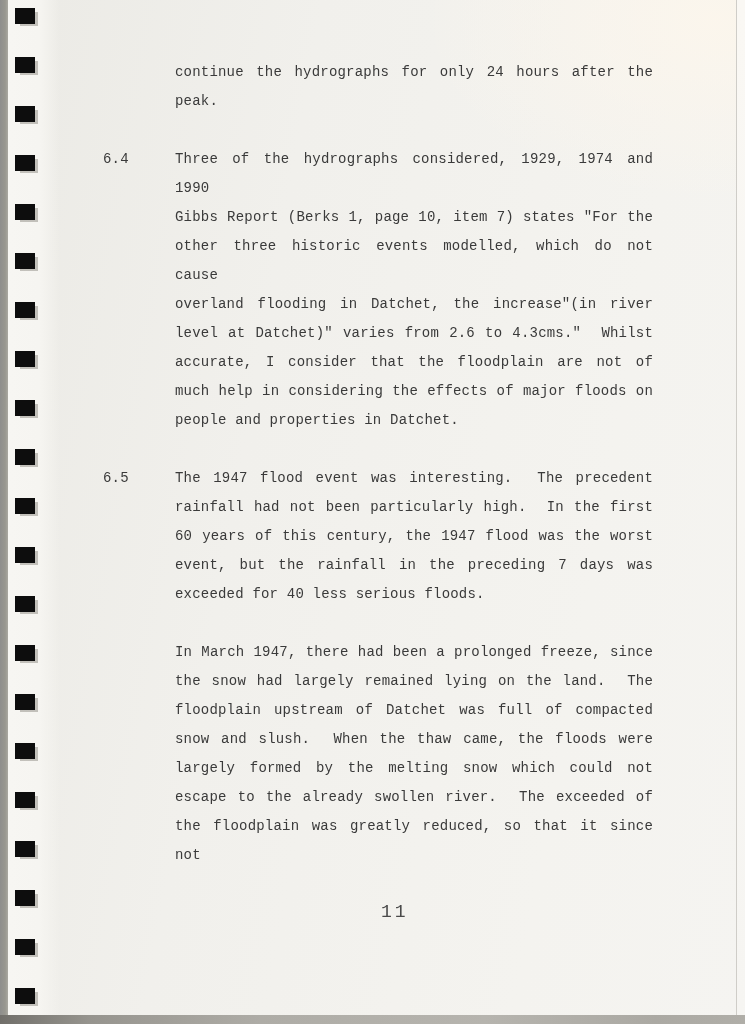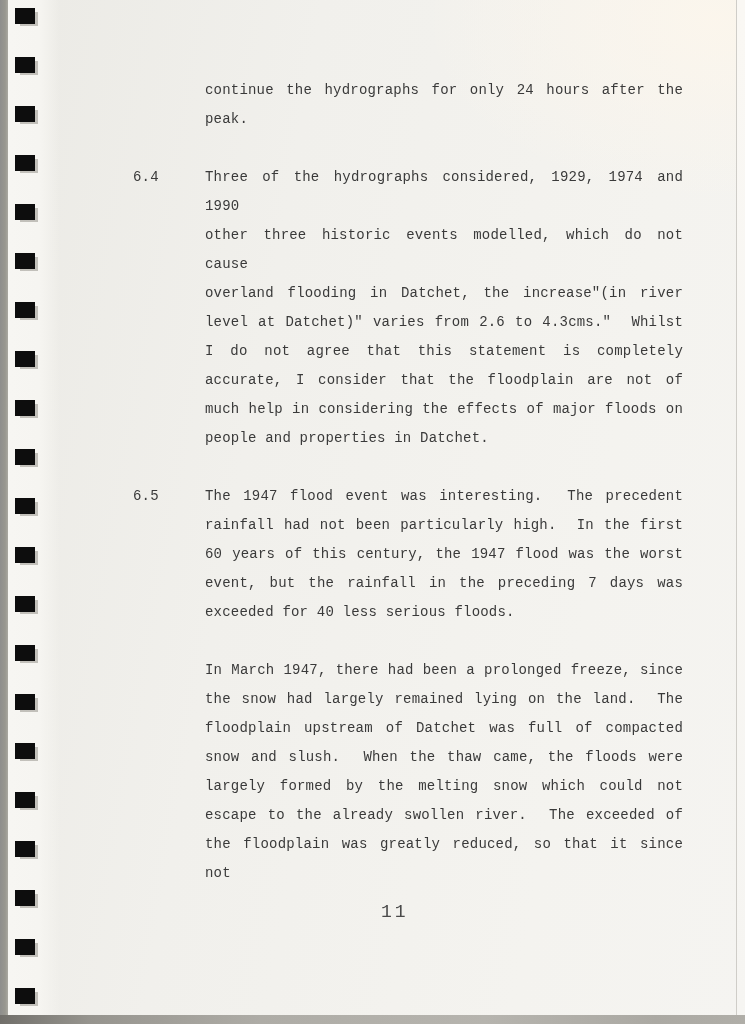--- a/index.html
+++ b/index.html
@@ -48,27 +48,26 @@
   }
   
   .scan-bottom-edge {
     position: absolute;
     left: 0; bottom: 0;
     width: 100%; height: 9px;
     background: linear-gradient(to right, #716f6a 0%, #96948e 12%, #aeaca6 35%, #b6b4ae 65%, #aba9a3 88%, #b0aea8 100%);
   }
   .content {
     position: absolute;
-    left: 103px; top: 76px;
+    left: 103px; top: 58px;
     width: 552px;
     font-size: 14px;
     line-height: 29px;
     color: #3a3a3a;
     letter-spacing: 0.2px;
-    margin-left: 30px;
   }
   .para {
     display: flex;
     margin: 0 0 29px 0;
   }
   .para .num {
     flex: none;
     width: 72px;
     white-space: pre;
   }
@@ -130,24 +129,24 @@
         <div class="num"></div>
         <div class="lines">
           <div class="line">continue the hydrographs for only 24 hours after the</div>
           <div class="line align-left">peak.</div>
         </div>
       </div>
       <div class="para">
         <div class="num">6.4</div>
         <div class="lines">
           <div class="line">Three of the hydrographs considered, 1929, 1974 and 1990</div>
+          <div class="line">Gibbs Report (Berks 1, page 10, item 7) states "For the</div>
           <div class="line">other three historic events modelled, which do not cause</div>
           <div class="line">overland flooding in Datchet, the increase"(in river</div>
           <div class="line">level at Datchet)" varies from 2.6 to 4.3cms."  Whilst</div>
-          <div class="line">I do not agree that this statement is completely</div>
           <div class="line">accurate, I consider that the floodplain are not of</div>
           <div class="line">much help in considering the effects of major floods on</div>
           <div class="line align-left">people and properties in Datchet.</div>
         </div>
       </div>
       <div class="para">
         <div class="num">6.5</div>
         <div class="lines">
           <div class="line">The 1947 flood event was interesting.  The precedent</div>
           <div class="line">rainfall had not been particularly high.  In the first</div>

